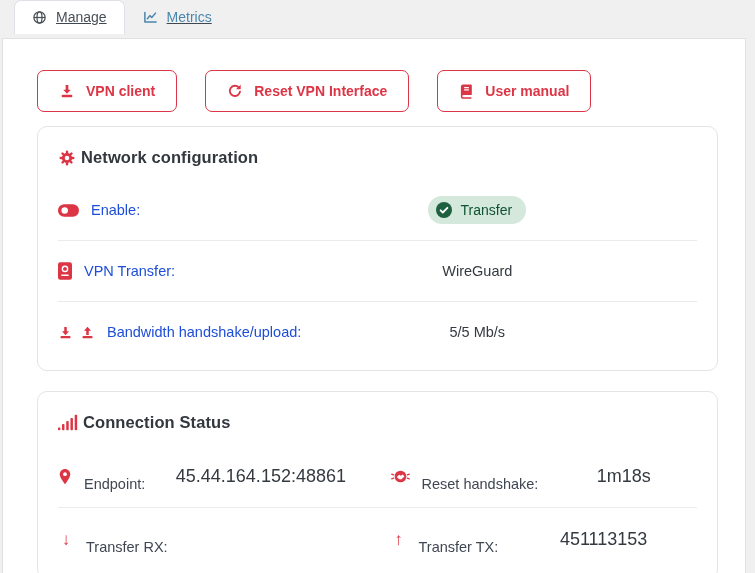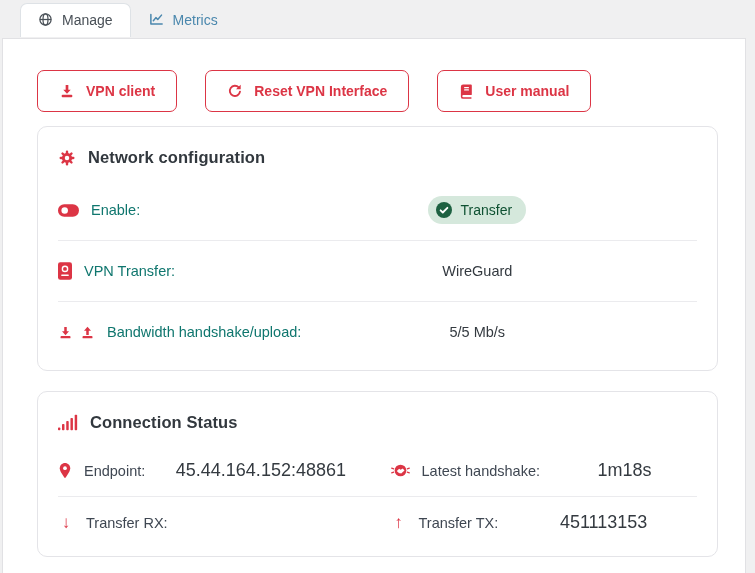--- a/index.html
+++ b/index.html
@@ -4,21 +4,21 @@
 <style>
   * { margin:0; padding:0; box-sizing:border-box; }
   html,body { width:755px; height:573px; overflow:hidden; }
   body {
     font-family:"Liberation Sans", sans-serif;
     background:#f0f0f1;
     color:#3f4752;
     font-size:14px;
   }
   
-  .tabbar { display:flex; align-items:center; height:38px; padding-left:20px; position:relative; z-index:2; }
+  .tabbar { display:flex; align-items:flex-start; height:38px; padding-left:14px; position:relative; z-index:2;text-decoration:underline; }
   .tab {
     display:flex; align-items:center; gap:9px;
     padding:8px 17px 9px 17px;
     font-size:14px;
     border:1px solid transparent;
     border-bottom:none;
     border-radius:7px 7px 0 0;
     cursor:pointer;
     color:#4a87ad;
     margin-bottom:-1px;
@@ -55,40 +55,40 @@
   .bicon { display:inline-flex; align-items:center; }
   
   .card {
     margin:14px 27px 0 34px;
     border:1px solid #e4e4e8;
     border-radius:10px;
     padding:17px 20px 8px 20px;
     background:#fff;
   }
   .card + .card { margin-top:20px; }
-  .card-header { display:flex; align-items:center; gap:12px; padding:4px 0 13px 0; }
+  .card-header { display:flex; align-items:center; gap:5px; padding:4px 0 13px 0; }
   .card-title { font-size:16.5px; font-weight:700; color:#32383e; letter-spacing:.1px; }
   .sep { border-top:1px solid #ebebee; }
   
   .cfg-row { display:flex; align-items:center; padding:16px 0; min-height:60px; }
-  .cfg-label { display:flex; align-items:center; gap:12px; width:40%; color:#0f766e; font-size:14.5px; }
+  .cfg-label { display:flex; align-items:center; gap:12px; width:40%; color:#1d4ed8; font-size:14.5px; }
   .cfg-value { flex:1; text-align:center; padding-right:56px; color:#343a40; font-size:14.5px; }
   .icon-pair { display:inline-flex; gap:7px; align-items:center; }
   
   .badge {
     display:inline-flex; align-items:center; gap:8px;
     background:#d5e8dc; color:#0f5132;
     border-radius:999px;
     padding:6px 14px 6px 8px;
     font-size:14px;
   }
   
   .cs-row { display:grid; grid-template-columns:1fr 1fr; column-gap:26px; padding:15px 0; align-items:center; }
   .cs-cell { display:flex; align-items:center; gap:12px; }
-  .cs-label { color:#3f4752; font-size:14.5px; white-space:nowrap; }
+  .cs-label { color:#3f4752; font-size:14.5px; white-space:nowrap;margin-top:16px; }
   .cs-value { flex:1; text-align:center; color:#343a40; font-size:18px; }
   .arrow-glyph { color:#dc3545; font-size:17px; line-height:1; width:16px; text-align:center; }
 </style>
 </head>
 <body>
 
 <div class="tabbar">
   <div class="tab active">
     <span class="ticon">
       <svg width="15" height="15" viewBox="0 0 24 24" fill="none" stroke="#495057" stroke-width="2">
@@ -250,21 +250,21 @@
       </div>
       <div class="cs-cell">
         <span class="ticon">
           <svg width="19" height="15" viewBox="0 0 28 22">
             <path d="M1 7.5l3 1M1 14.5l3-1M27 7.5l-3 1M27 14.5l-3-1" stroke="#dc3545" stroke-width="1.8" stroke-linecap="round"></path>
             <circle cx="14" cy="11" r="8.6" fill="#dc3545"></circle>
             <path d="M8.6 11.8l3.4-3.4 2.2 1.6 3.1-2.1 2.6 3.2-4.9 4.4-3.3-.6z" fill="#fff"></path>
             <path d="M10.5 14.6l1.6 1.3M13 15.6l1.5 1.1" stroke="#dc3545" stroke-width="1.1" stroke-linecap="round"></path>
           </svg>
         </span>
-        <span class="cs-label">Latest handshake:</span>
+        <span class="cs-label">Reset handshake:</span>
         <span class="cs-value">1m18s</span>
       </div>
     </div>
 
     <div class="sep"></div>
 
     <div class="cs-row">
       <div class="cs-cell">
         <span class="arrow-glyph">↓</span>
         <span class="cs-label">Transfer RX:</span>

